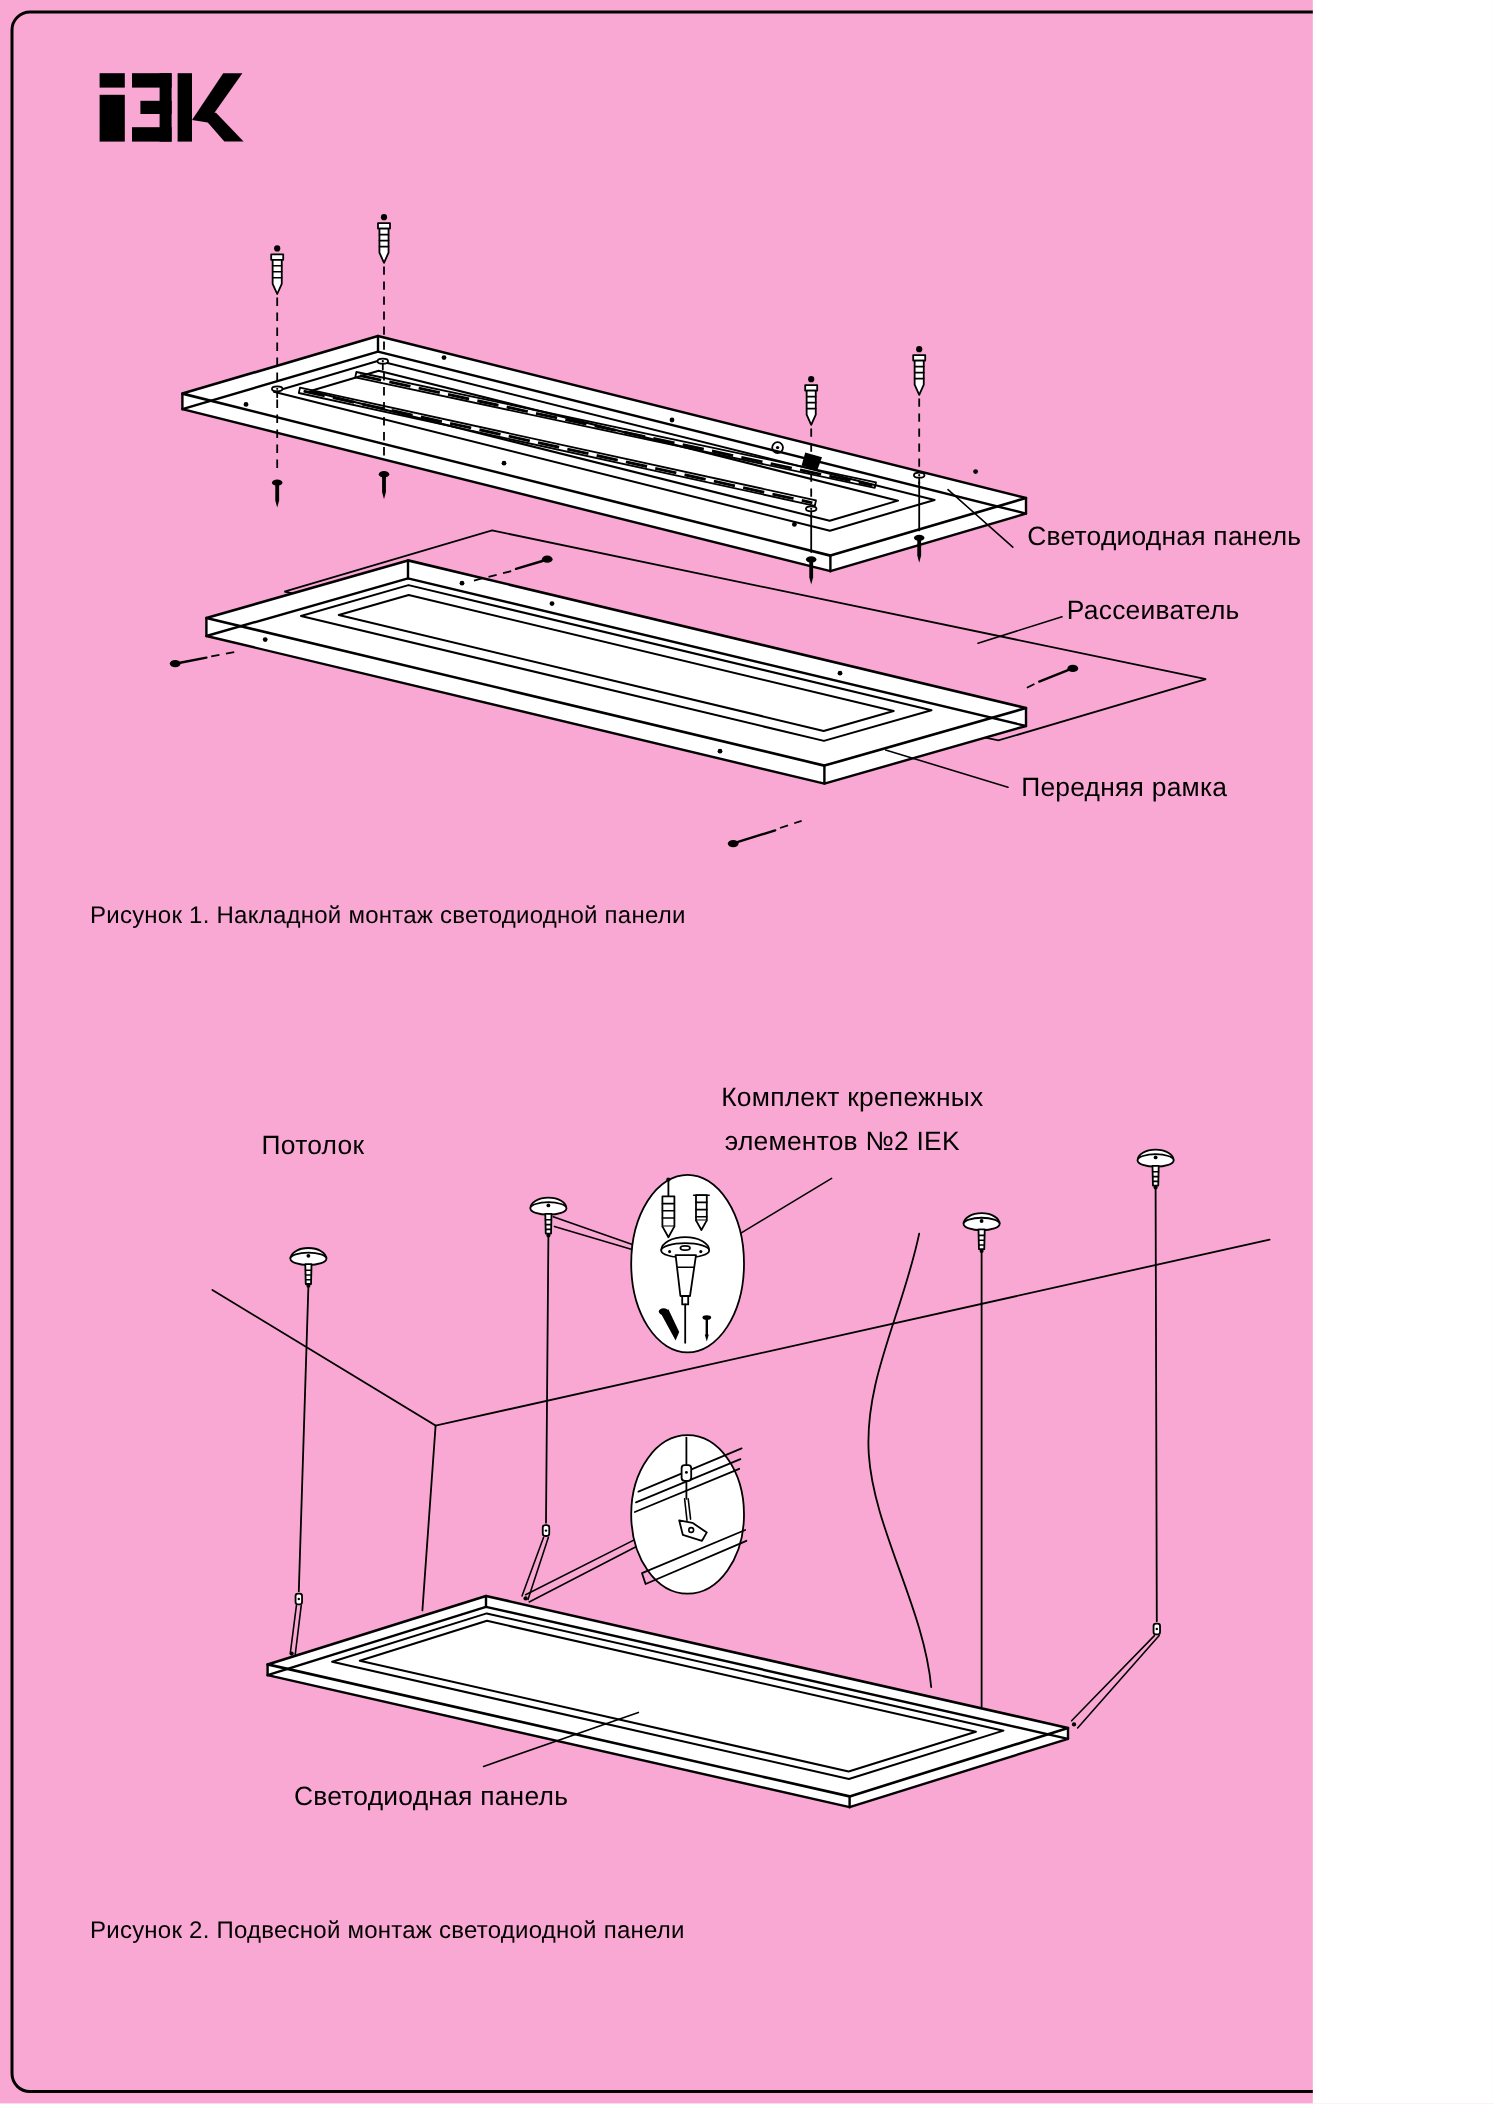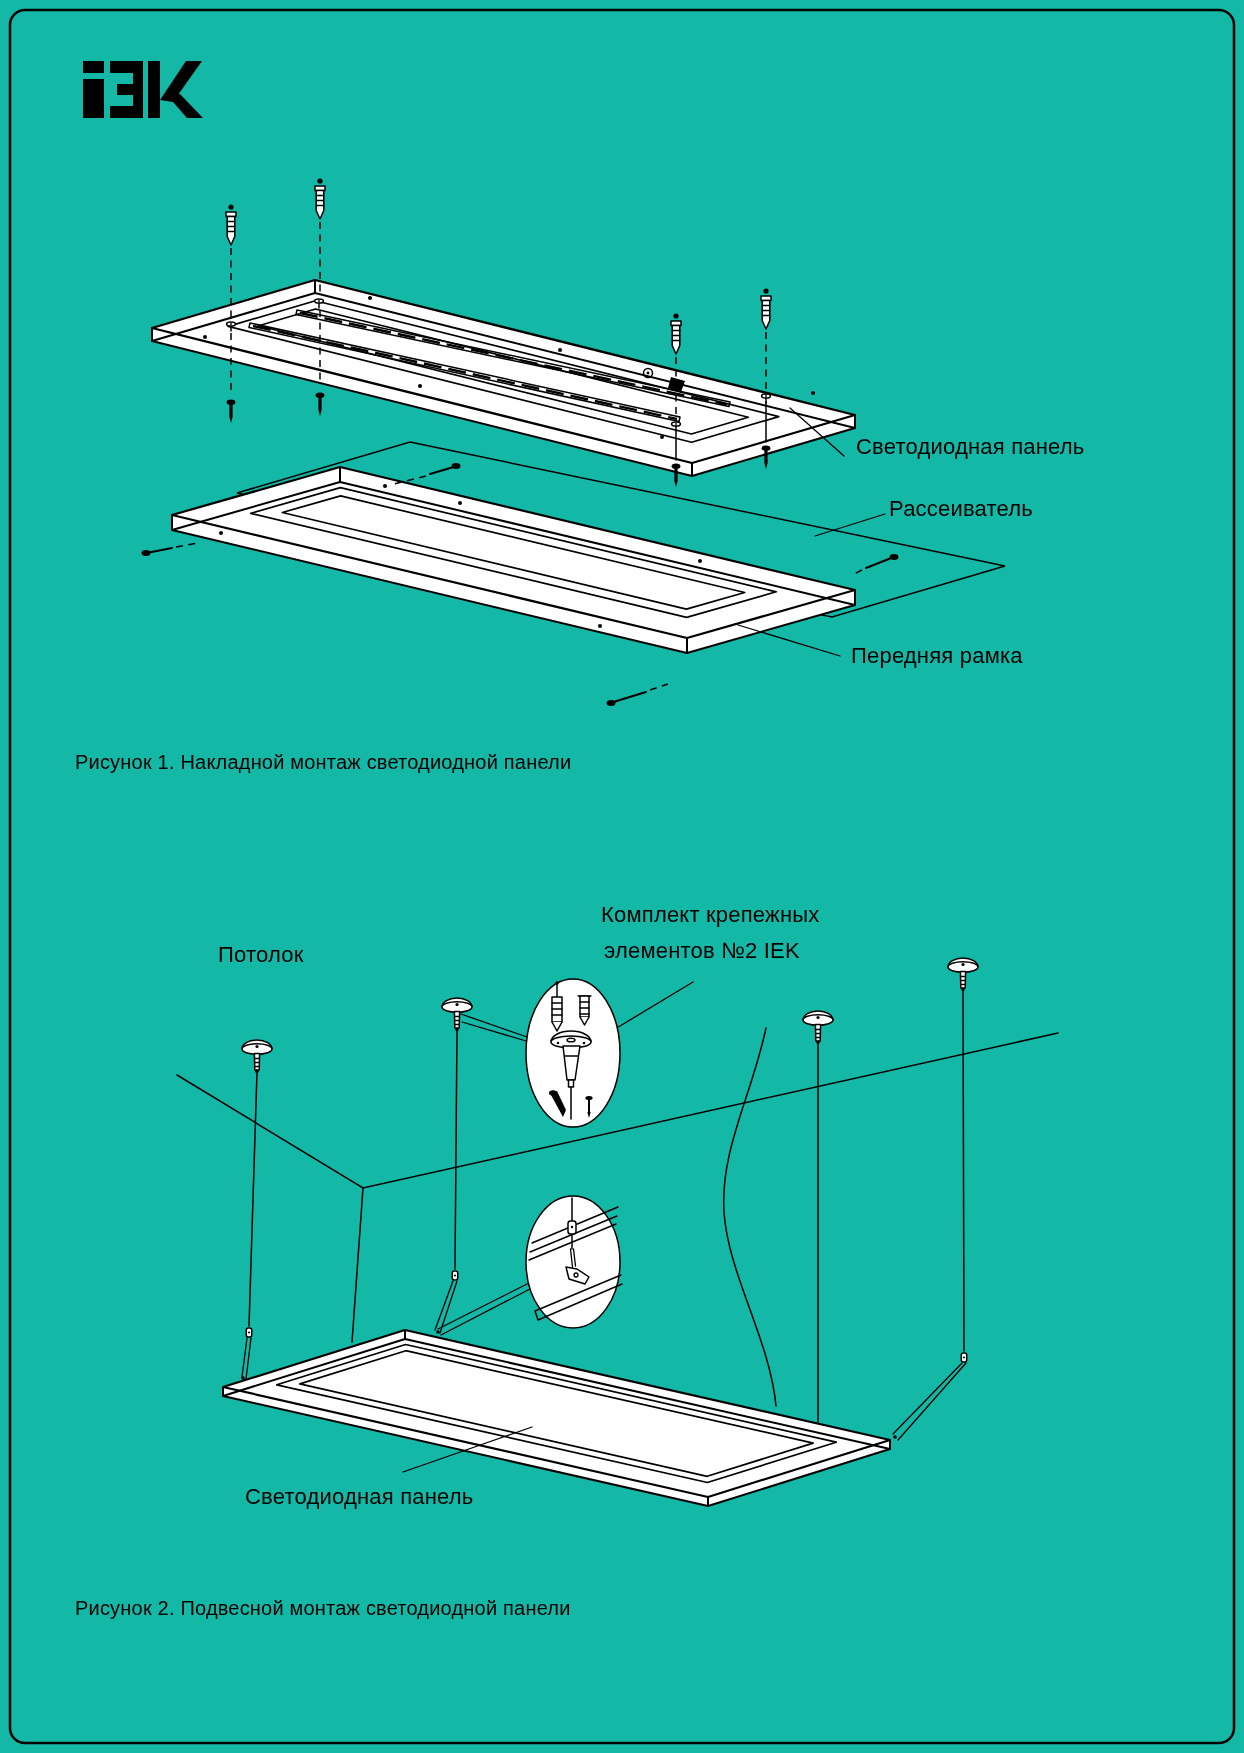--- a/index.html
+++ b/index.html
@@ -1,16 +1,16 @@
 <!DOCTYPE html>
 <html><head>
 <meta charset="utf-8">
 <style>
   html,body{margin:0;padding:0;background:#fff;}
-  .page{position:relative;width:1244px;height:1753px;background:#14b8a6;overflow:hidden;}
+  .page{position:relative;width:1094px;height:1753px;background:#f9a8d4;overflow:hidden;}
   svg{position:absolute;left:0;top:0;}
   .s22{stroke:#000;stroke-width:2.2;fill:none;stroke-linejoin:round;stroke-linecap:round;}
   .s20{stroke:#000;stroke-width:2;fill:none;stroke-linejoin:round;stroke-linecap:round;}
   .s17{stroke:#000;stroke-width:1.7;fill:none;stroke-linejoin:round;}
   .s15{stroke:#000;stroke-width:1.5;fill:none;stroke-linecap:round;}
   .s13{stroke:#000;stroke-width:1.3;fill:none;stroke-linecap:round;}
   .dash{stroke:#000;stroke-width:1.5;fill:none;stroke-dasharray:7 5.5;}
   .stripmid{stroke:#000;stroke-width:2.4;fill:none;stroke-dasharray:18 7;}
   .wf{fill:#ffffff;}
   .bk{fill:#000000;stroke:none;}

